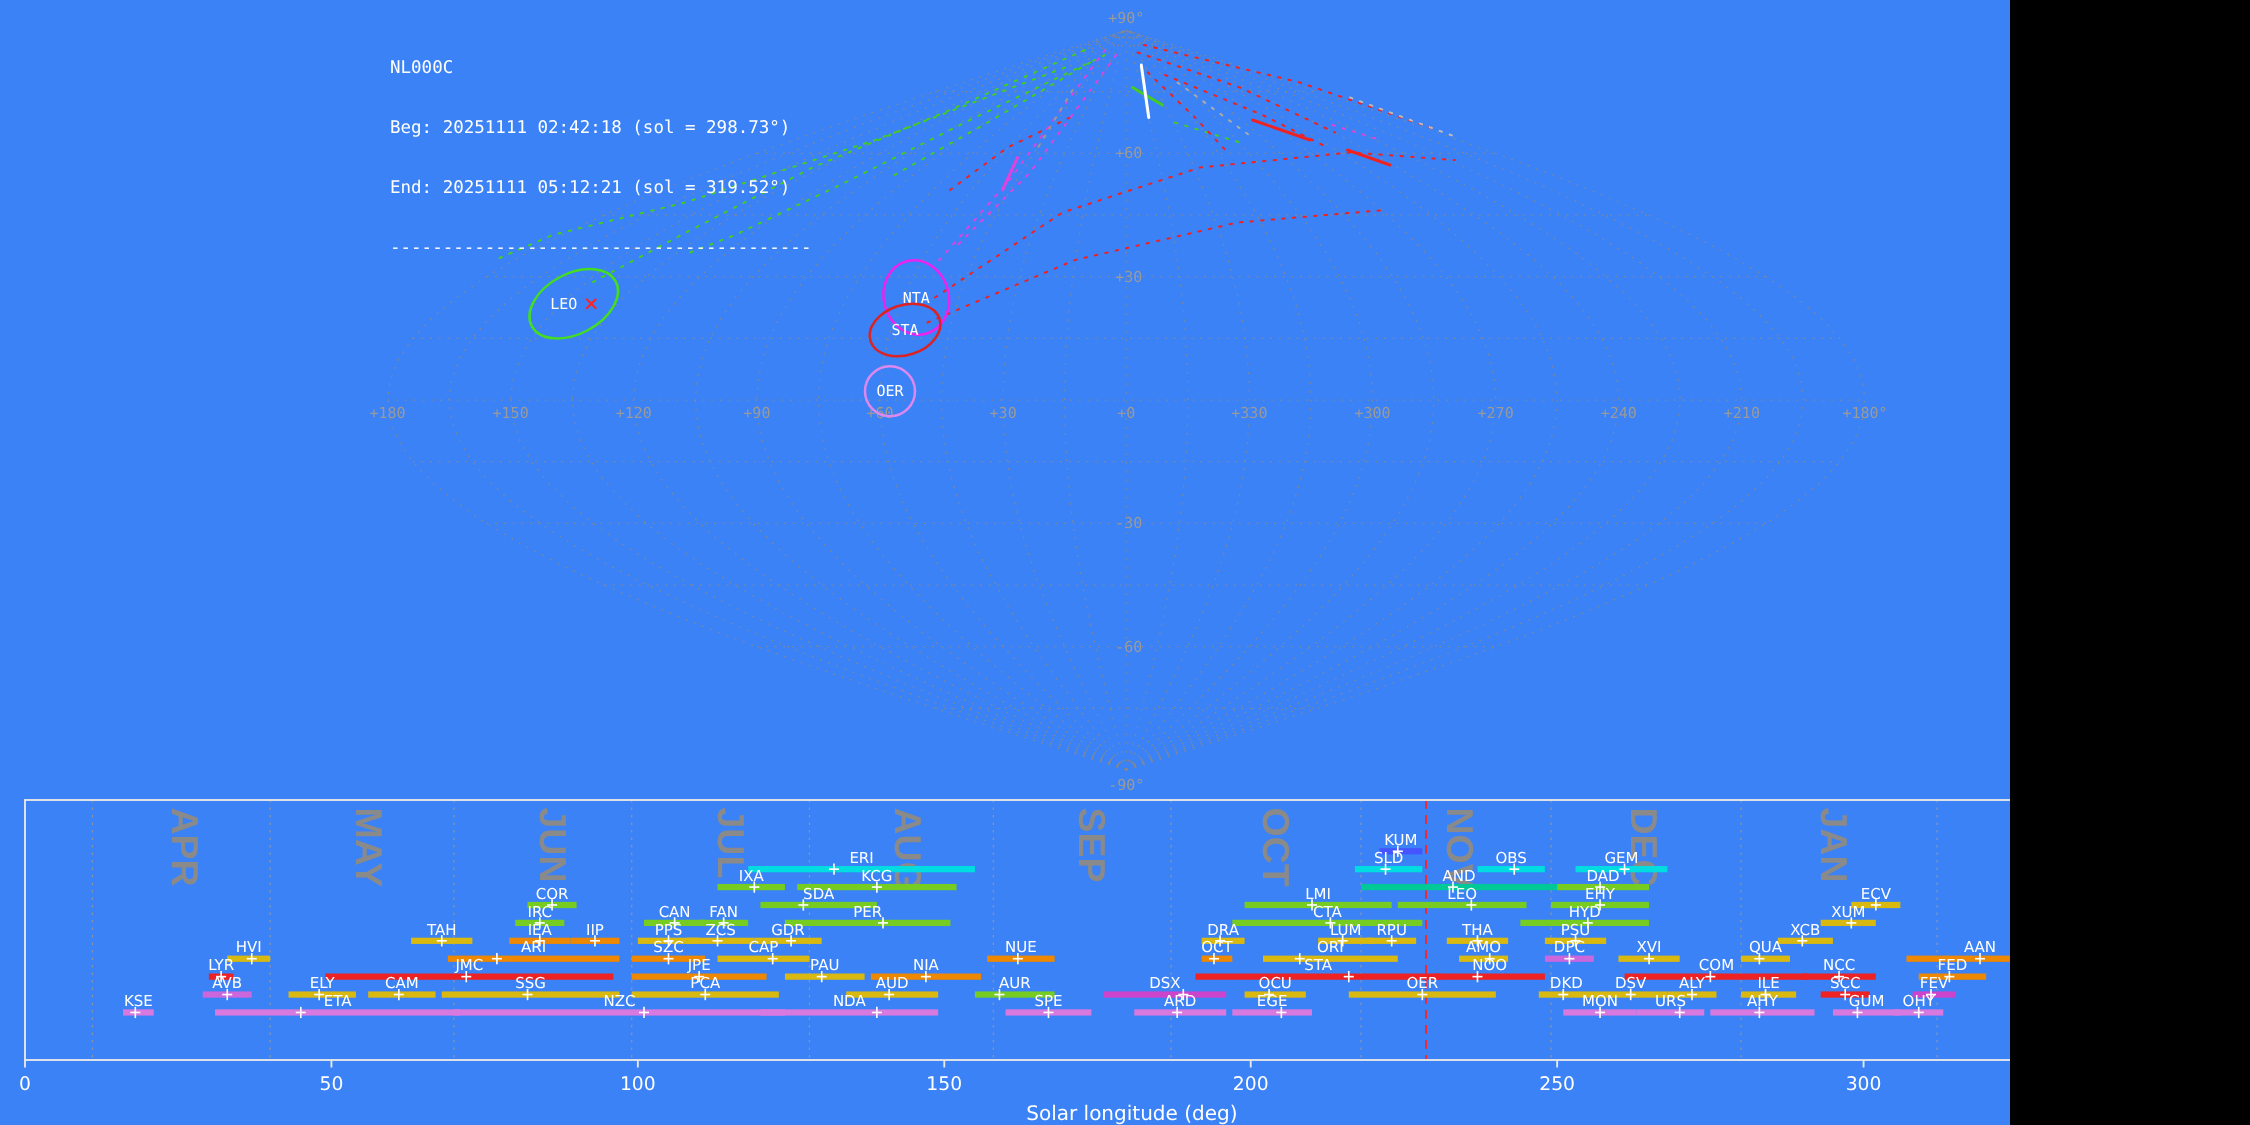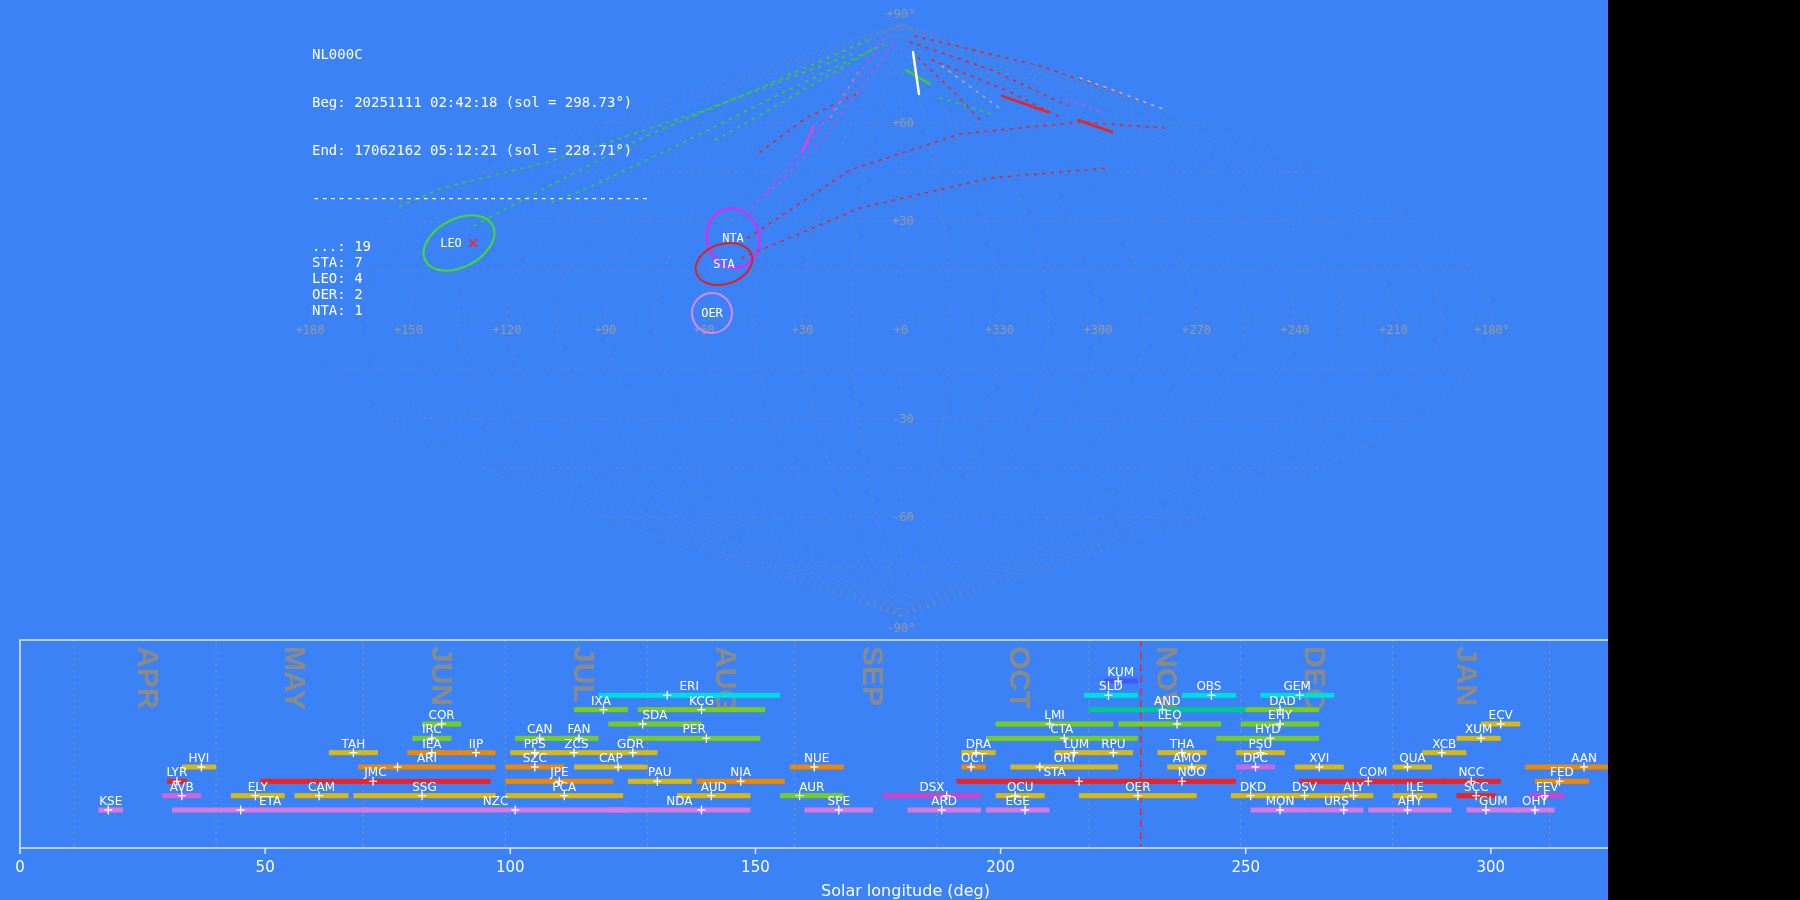--- a/index.html
+++ b/index.html
@@ -126,23 +126,22 @@
       </g>
       <g>
         <ellipse cx="712" cy="313" rx="20" ry="20" stroke="#dd88ee" class="radiant" transform="rotate(0 712 313)"></ellipse>
         <text x="712" y="317" class="radiant-label">OER</text>
       </g>
     </svg>
 
   <div class="hdr">
     <div>NL000C</div>
     <div>Beg: 20251111 02:42:18 (sol = 298.73°)</div>
-    <div>End: 17062162 05:12:21 (sol = 228.71°)</div>
+    <div>End: 20251111 05:12:21 (sol = 319.52°)</div>
     <div>----------------------------------------</div>
-    <div id="counts"><div>...: 19</div><div>STA: 7</div><div>LEO: 4</div><div>OER: 2</div><div>NTA: 1</div></div>
   </div>
 
   <svg id="activity" width="1800" height="264" viewBox="0 0 1800 264">
       <line x1="73.93142857142857" y1="4" x2="73.93142857142857" y2="212" class="month-line"></line>
       <text x="137.66857142857143" y="10" class="month-label" transform="rotate(90 137.66857142857143 10)">APR</text>
       <line x1="216.11428571428573" y1="4" x2="216.11428571428573" y2="212" class="month-line"></line>
       <text x="284.75428571428574" y="10" class="month-label" transform="rotate(90 284.75428571428574 10)">MAY</text>
       <line x1="363.2" y1="4" x2="363.2" y2="212" class="month-line"></line>
       <text x="431.84000000000003" y="10" class="month-label" transform="rotate(90 431.84000000000003 10)">JUN</text>
       <line x1="505.3828571428572" y1="4" x2="505.3828571428572" y2="212" class="month-line"></line>

